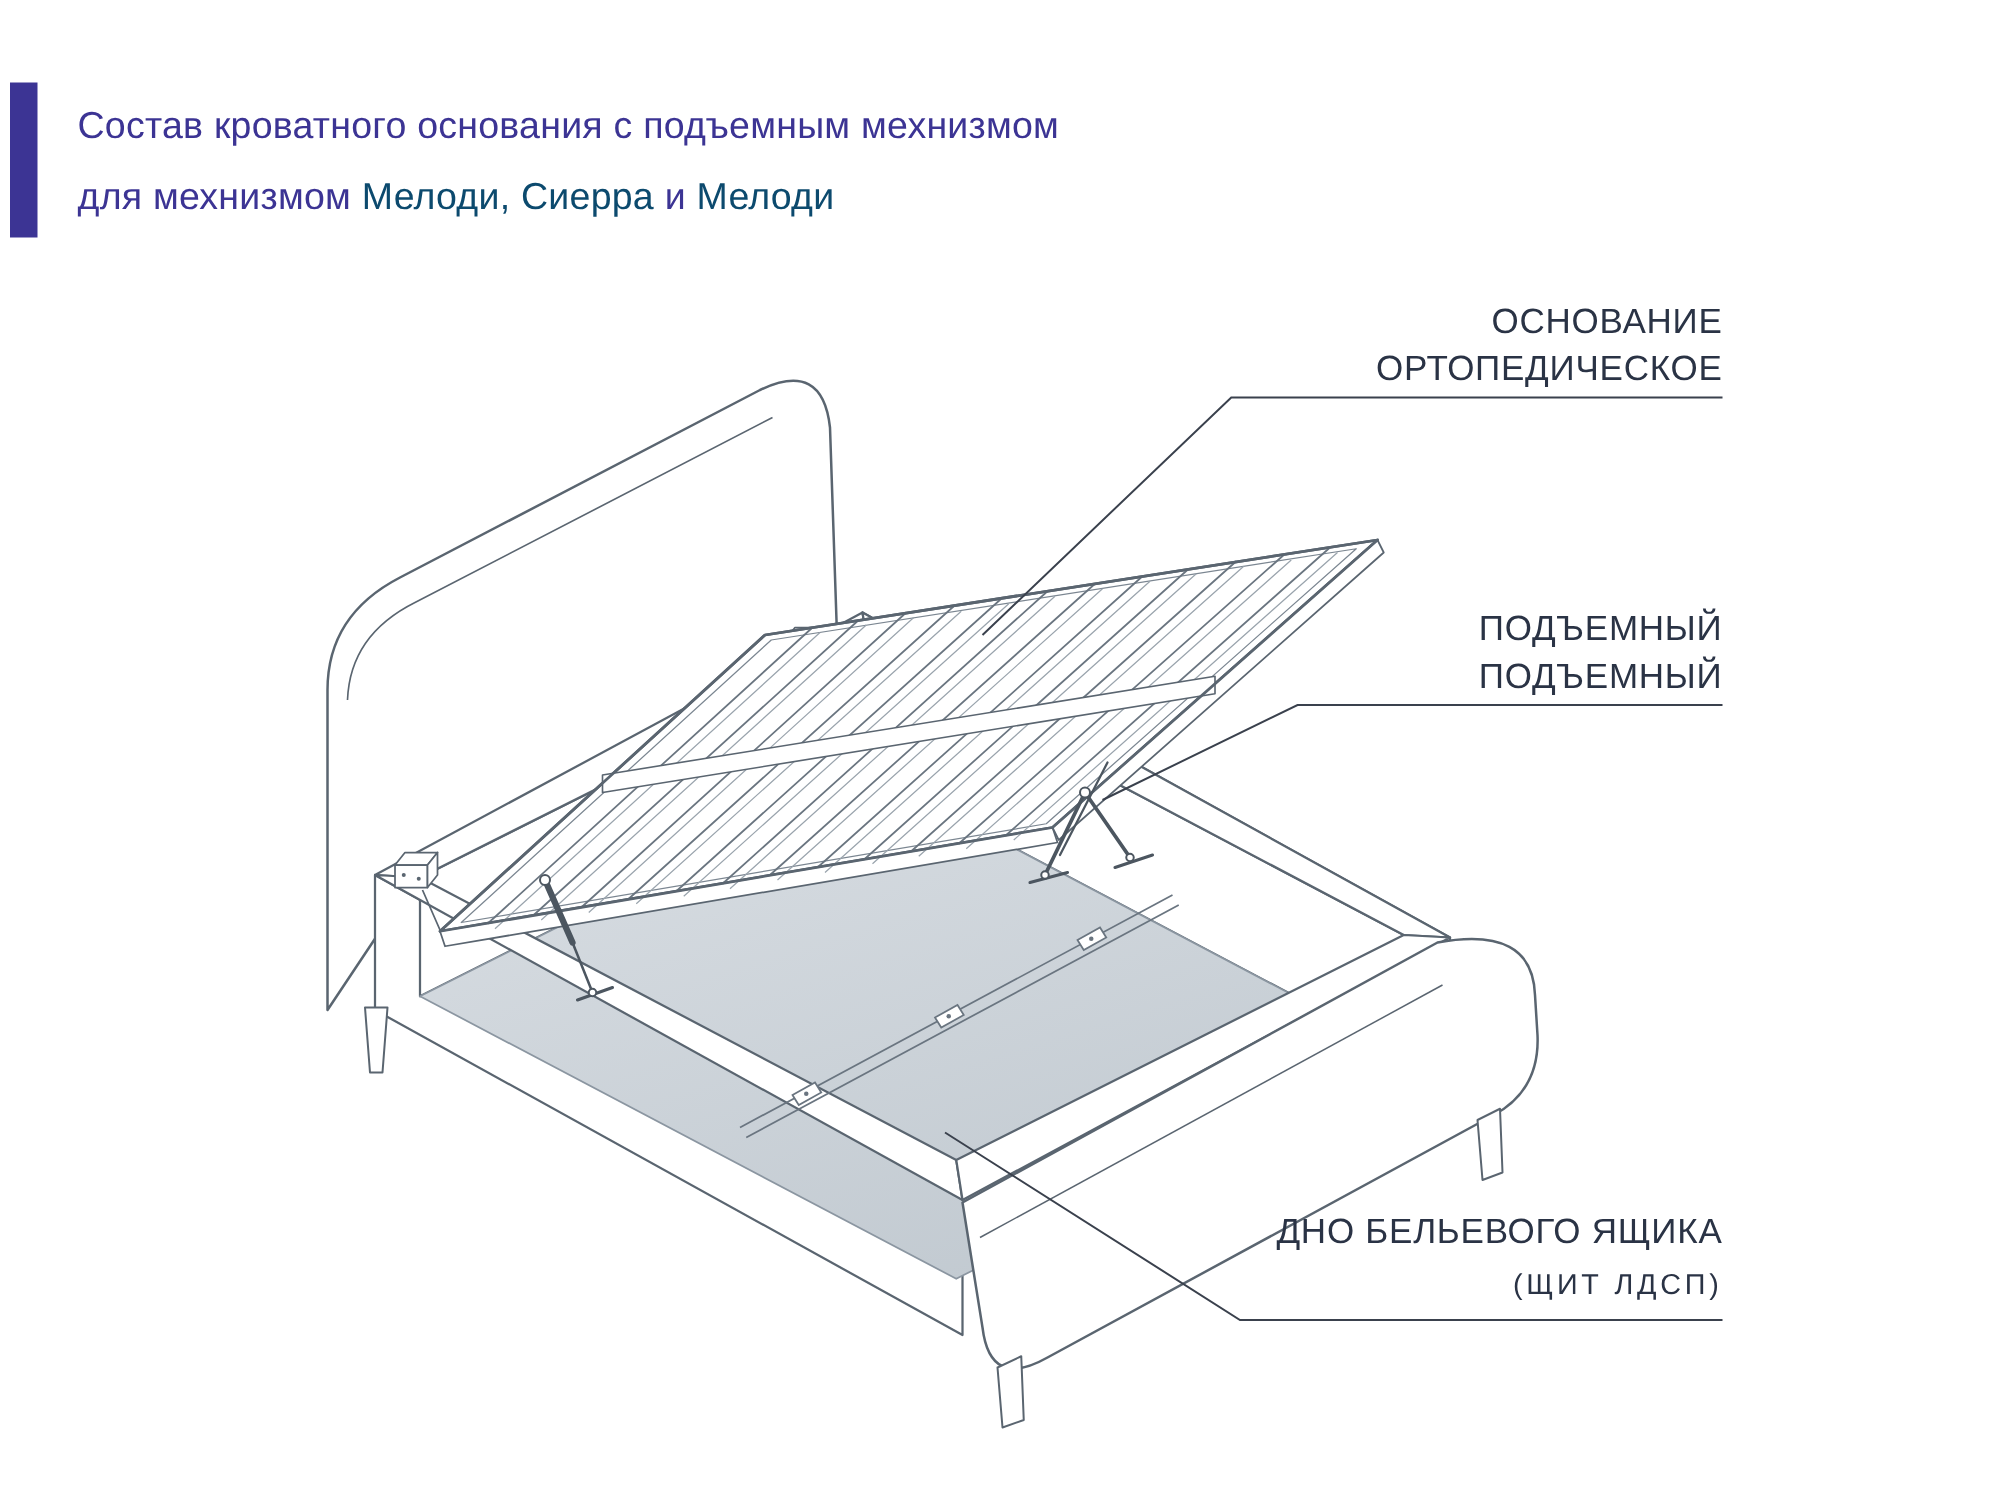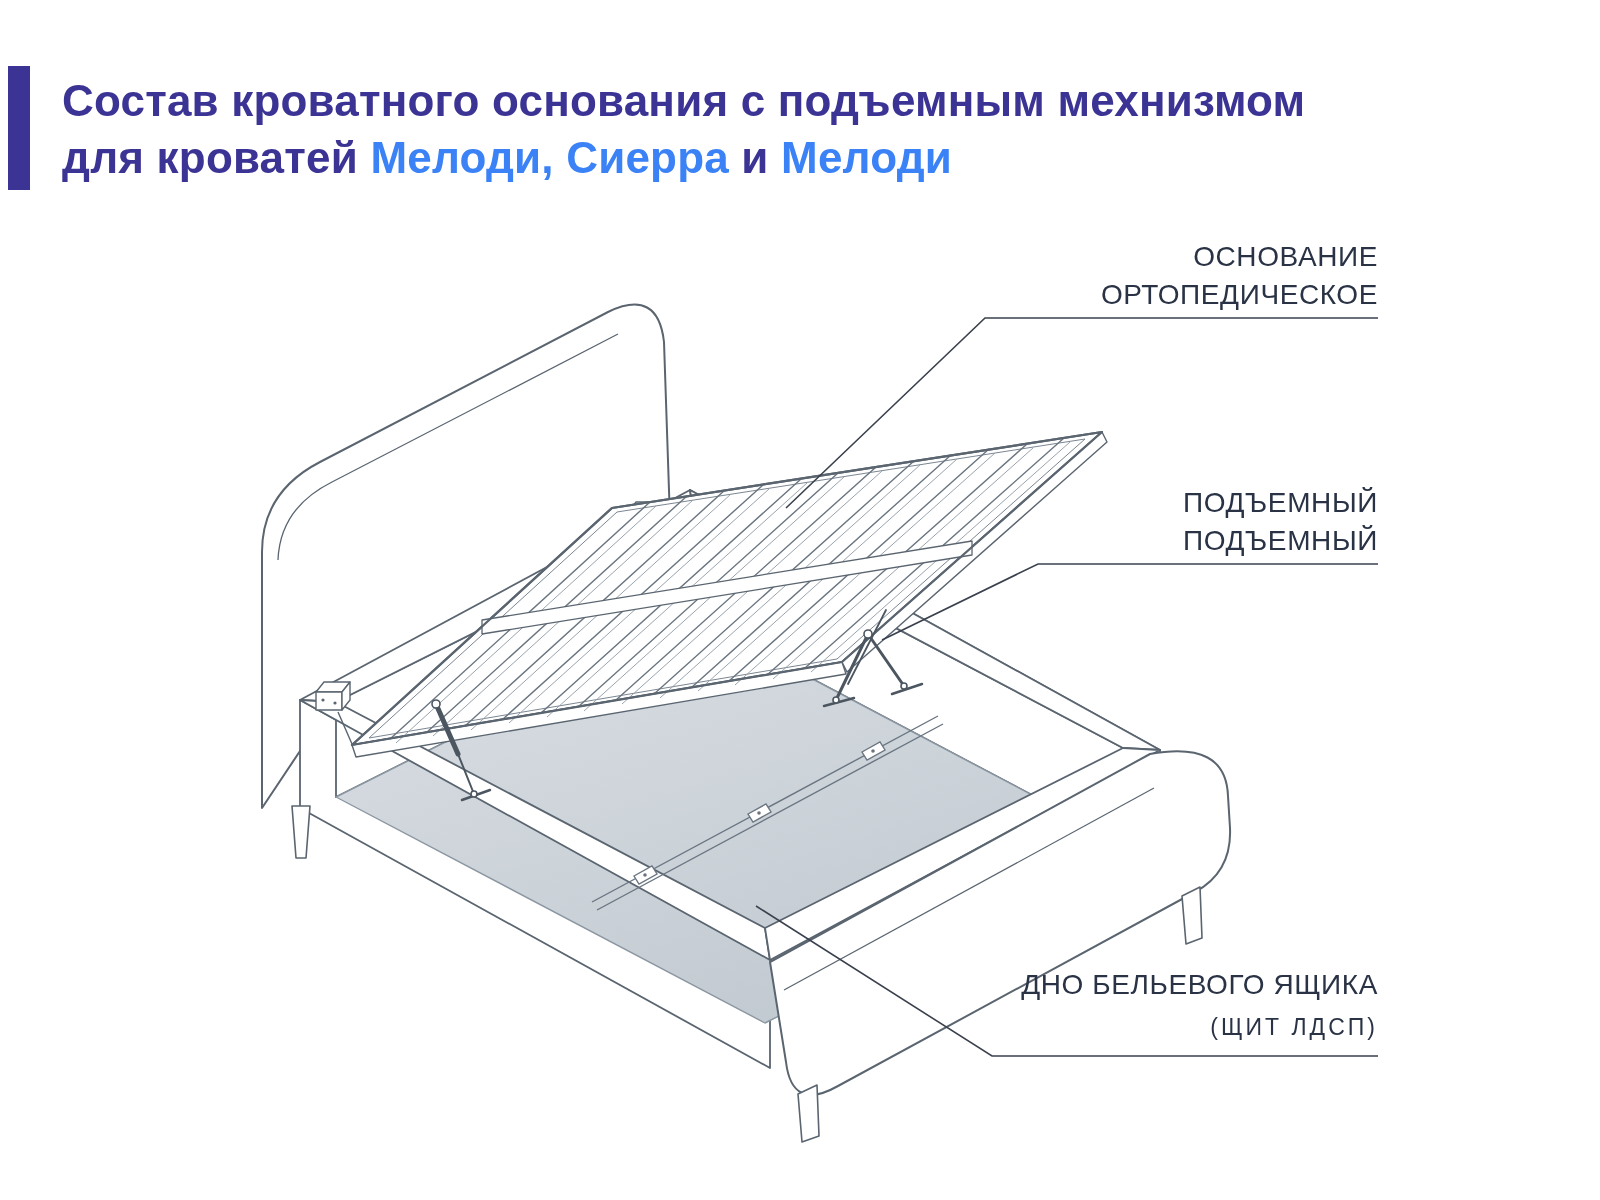--- a/index.html
+++ b/index.html
@@ -5,42 +5,42 @@
   html,body{margin:0;padding:0;}
   body{
     width:1600px;height:1200px;background:#ffffff;position:relative;overflow:hidden;
     font-family:"Liberation Sans", sans-serif;
   }
   .accent-bar{
     position:absolute;left:8px;top:66px;width:22px;height:124px;background:#3c3494;
   }
   .title{
     position:absolute;left:62px;top:72px;
-    font-size:44px;line-height:57px;font-weight:700;color:#3c3494;letter-spacing:.2px;
+    font-size:30px;line-height:57px;font-weight:400;color:#3c3494;letter-spacing:.2px;
   }
-  .title .red{color:#3b82f6;}
+  .title .red{color:#0c4a6e;}
   .diagram-svg{position:absolute;left:0;top:0;}
   .label{
     position:absolute;text-align:right;color:#2a3345;
     font-size:28px;line-height:38px;letter-spacing:.6px;font-weight:400;
   }
   .label-ortho{top:238px;right:222px;}
   .label-lift{top:484px;right:222px;}
   .label-bottom{top:966px;right:222px;}
   .label .big{font-size:23px;line-height:46px;letter-spacing:3px;}
   .label span{display:block;}
 </style>
 </head>
 <body>
 
 <div class="accent-bar"></div>
 
 <div class="title">
   <div>Состав кроватного основания с подъемным мехнизмом</div>
-  <div><span style="display:inline">для кроватей </span><span style="display:inline" class="red">Мелоди, Сиерра</span><span style="display:inline"> и </span><span style="display:inline" class="red">Мелоди</span></div>
+  <div><span style="display:inline">для мехнизмом </span><span style="display:inline" class="red">Мелоди, Сиерра</span><span style="display:inline"> и </span><span style="display:inline" class="red">Мелоди</span></div>
 </div>
 
 <svg class="diagram-svg" width="1600" height="1200" viewBox="0 0 1600 1200">
   <defs>
     <linearGradient id="floorGrad" x1="0" y1="0" x2="0.6" y2="1">
       <stop offset="0" stop-color="#dadfe4"></stop>
       <stop offset="1" stop-color="#c2cad1"></stop>
     </linearGradient>
   </defs>
 

